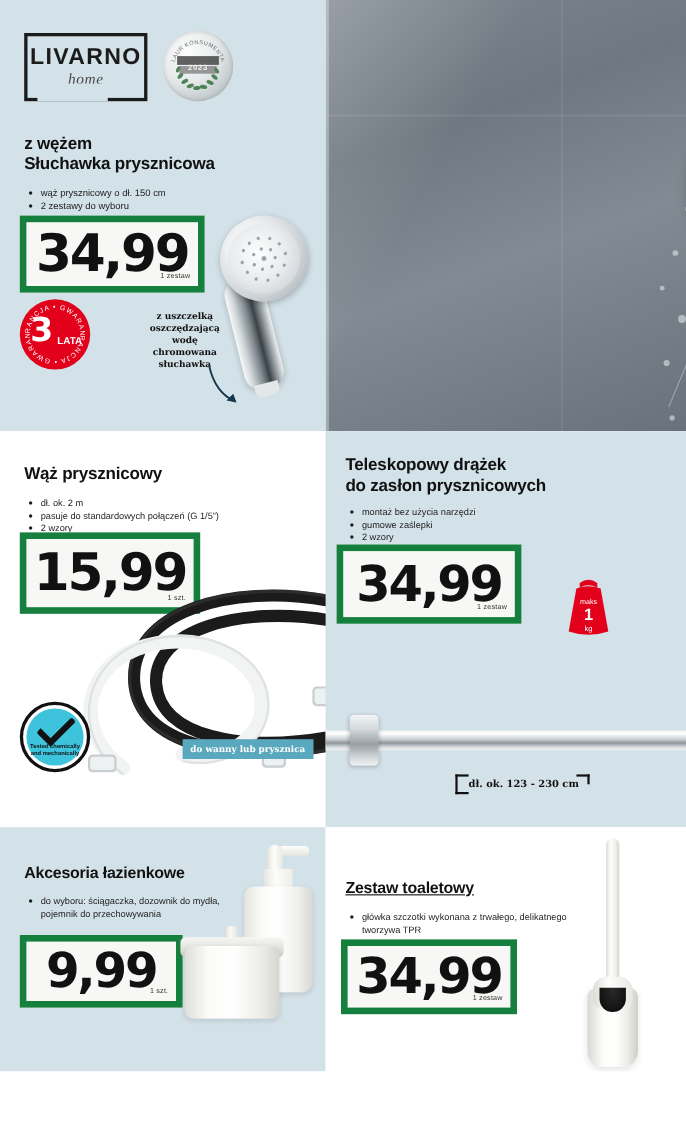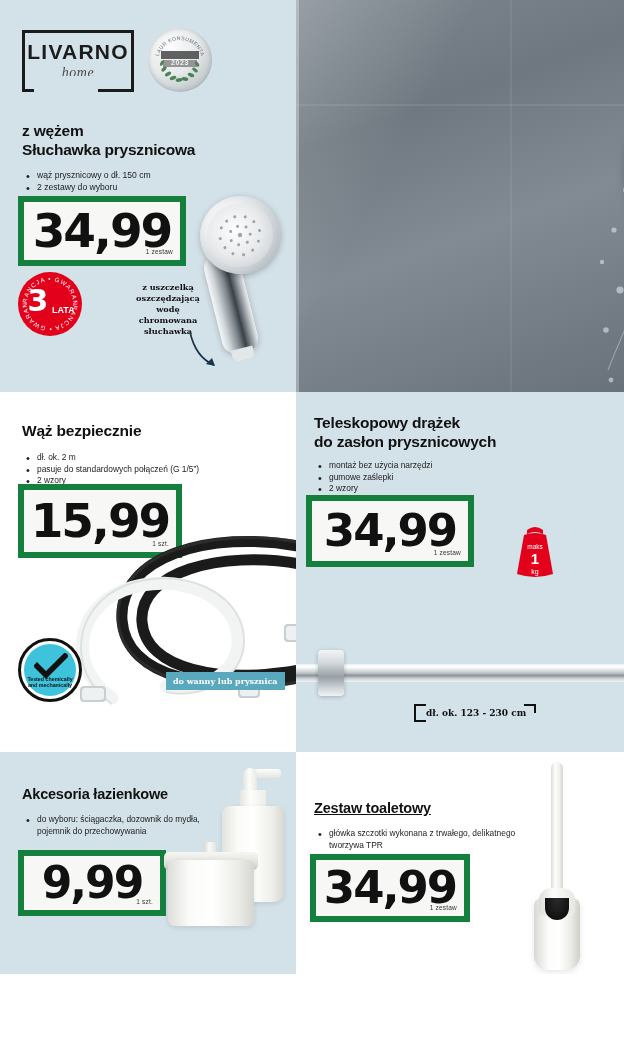--- a/index.html
+++ b/index.html
@@ -487,21 +487,21 @@
               <circle cx="45" cy="42" r="3.6"></circle>
             <circle cx="64" cy="31" r="3.6"></circle>
           </g>
         </svg>
       </div>
     </div>
 
   </div>
 
   <div class="panel p-white" id="panel-hose">
-    <div class="prod-title" style="position:absolute;left:22px;top:30px;width:260px;font-size:15.5px;">Wąż bezpiecznie</div>
+    <div class="prod-title" style="position:absolute;left:22px;top:30px;width:260px;font-size:15.5px;">Wąż prysznicowy</div>
     <ul class="bullets" style="position:absolute;left:24px;top:54px;width:262px;font-size:8.4px;">
       <li>dł. ok. 2 m</li>
       <li>pasuje do standardowych połączeń (G 1/5”)</li>
       <li>2 wzory</li>
     </ul>
   </div>
 
   <div class="price-box" style="left:18px;top:484px;width:164px;height:74px;">
     <span class="price-amount" style="font-size:47px;">15,99</span>
     <span class="price-unit">1 szt.</span>

